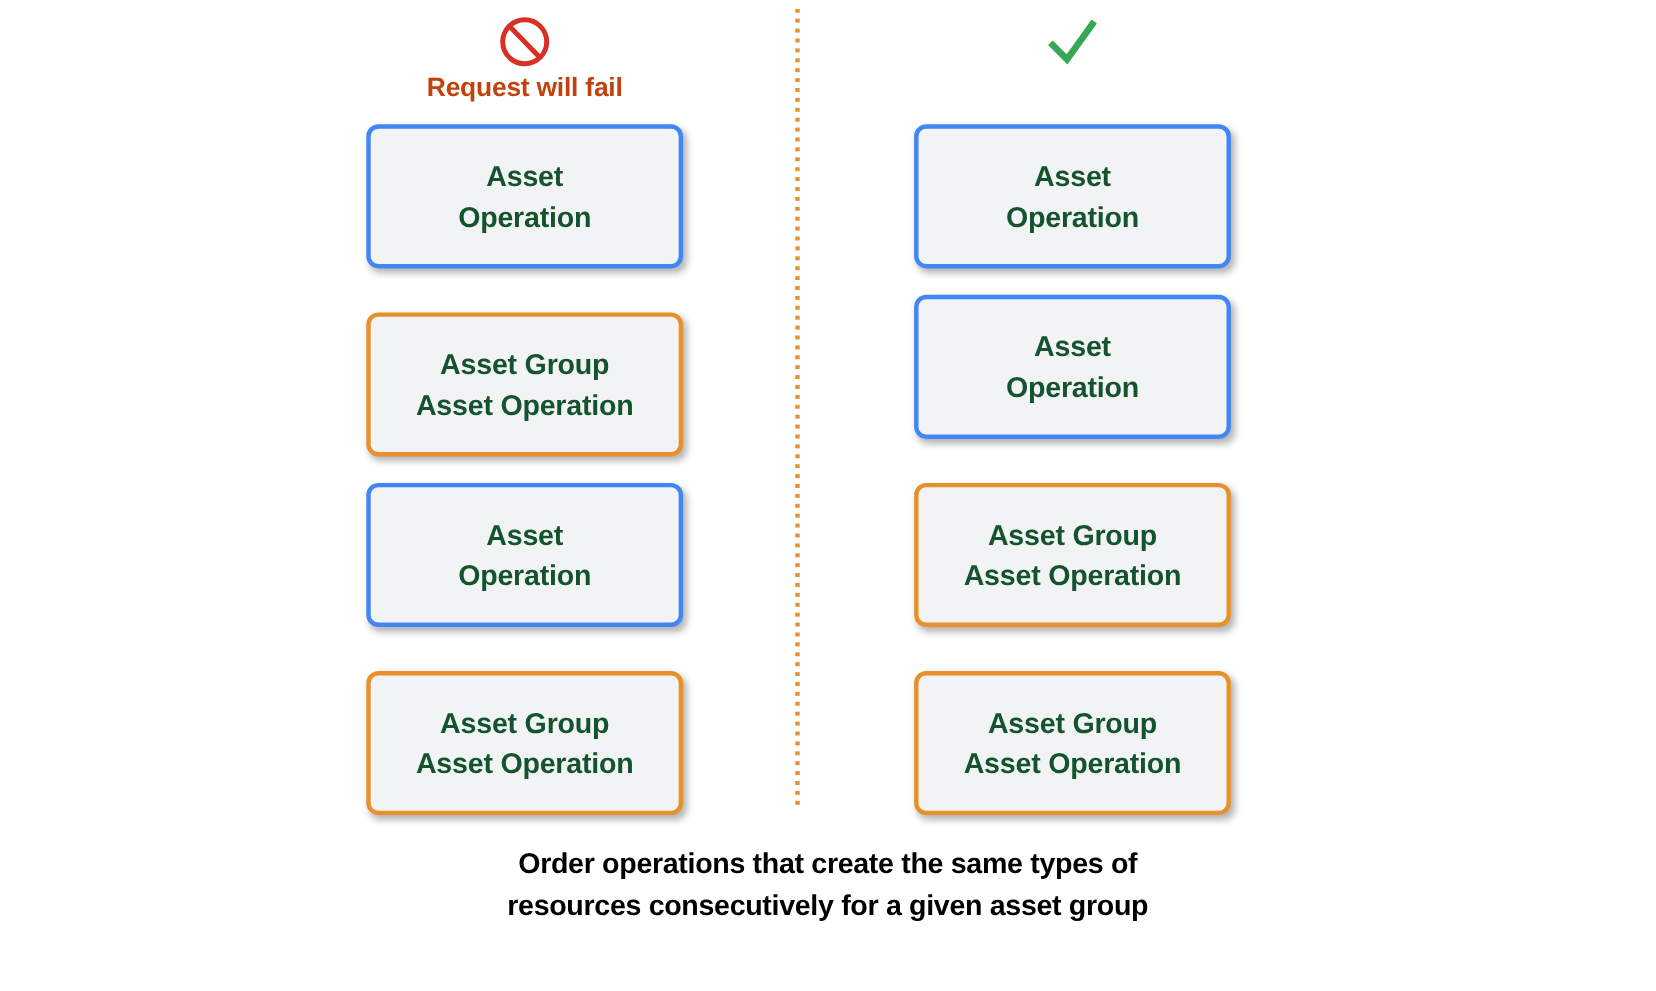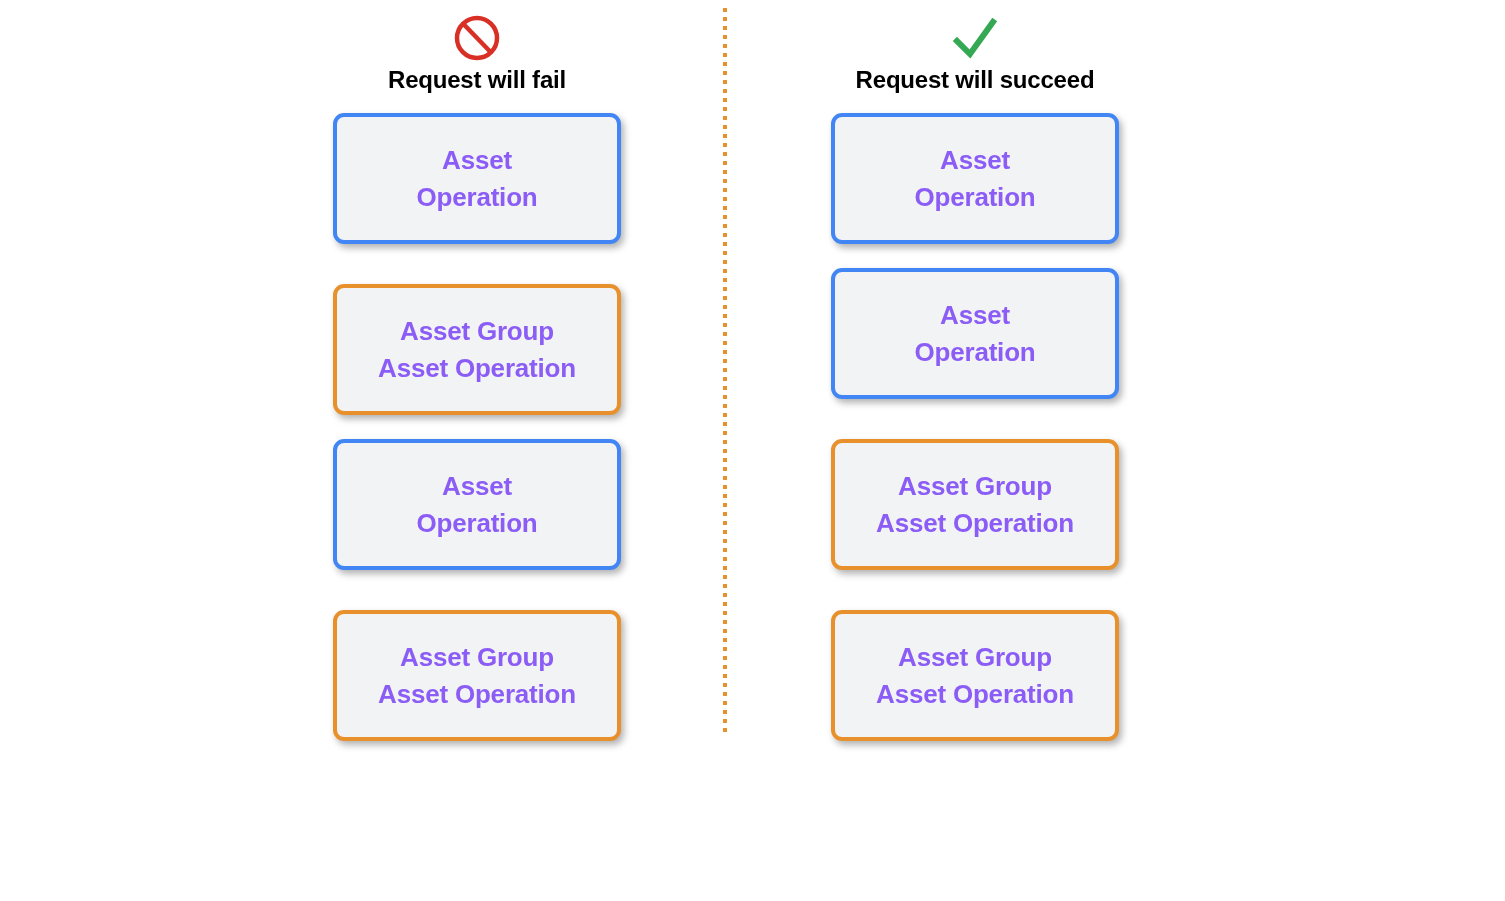--- a/index.html
+++ b/index.html
@@ -50,21 +50,21 @@
   }
   .status-icon {
     display: block;
     margin: 0 auto 4px auto;
     height: 48px;
     width: 58px;
   }
   .col-title {
     font-size: 24px;
     font-weight: bold;
-    color: #000000;
+    color: #c2410c;
     letter-spacing: -0.2px;
     line-height: 28px;
     white-space: nowrap;
     text-align: center;
   }
 
   
   .box-stack {
     position: absolute;
     top: 113px;
@@ -83,21 +83,21 @@
     display: flex;
     align-items: center;
     justify-content: center;
     box-shadow: 3px 4px 7px rgba(0,0,0,0.30);
   }
   .op-box.orange { border-color: #e8912c; margin-top: 40px; }
 
   .op-box-label {
     font-size: 26px;
     font-weight: bold;
-    color: #8b5cf6;
+    color: #14532d;
     line-height: 37px;
     text-align: center;
     letter-spacing: -0.2px;
     white-space: pre-line;
   }
 
   
   .caption {
     position: absolute;
     left: 0;
@@ -149,21 +149,20 @@
     </div>
 
   </div>
 
   <div class="column succeed">
 
     <div class="col-header">
       <svg class="status-icon" viewBox="0 0 58 48">
         <polyline points="11,27 24,40 47,8" fill="none" stroke="#34a853" stroke-width="6" stroke-linecap="square" stroke-linejoin="miter"></polyline>
       </svg>
-      <div class="col-title">Request will succeed</div>
     </div>
 
     <div class="box-stack">
       <div class="op-box">
         <span class="op-box-label">Asset
 Operation</span>
       </div>
       <div class="op-box">
         <span class="op-box-label">Asset
 Operation</span>
@@ -173,14 +172,16 @@
 Asset Operation</span>
       </div>
       <div class="op-box orange">
         <span class="op-box-label">Asset Group
 Asset Operation</span>
       </div>
     </div>
 
   </div>
 
+  <div class="caption">Order operations that create the same types of
+resources consecutively for a given asset group</div>
 
 </div>
 
 </body></html>

